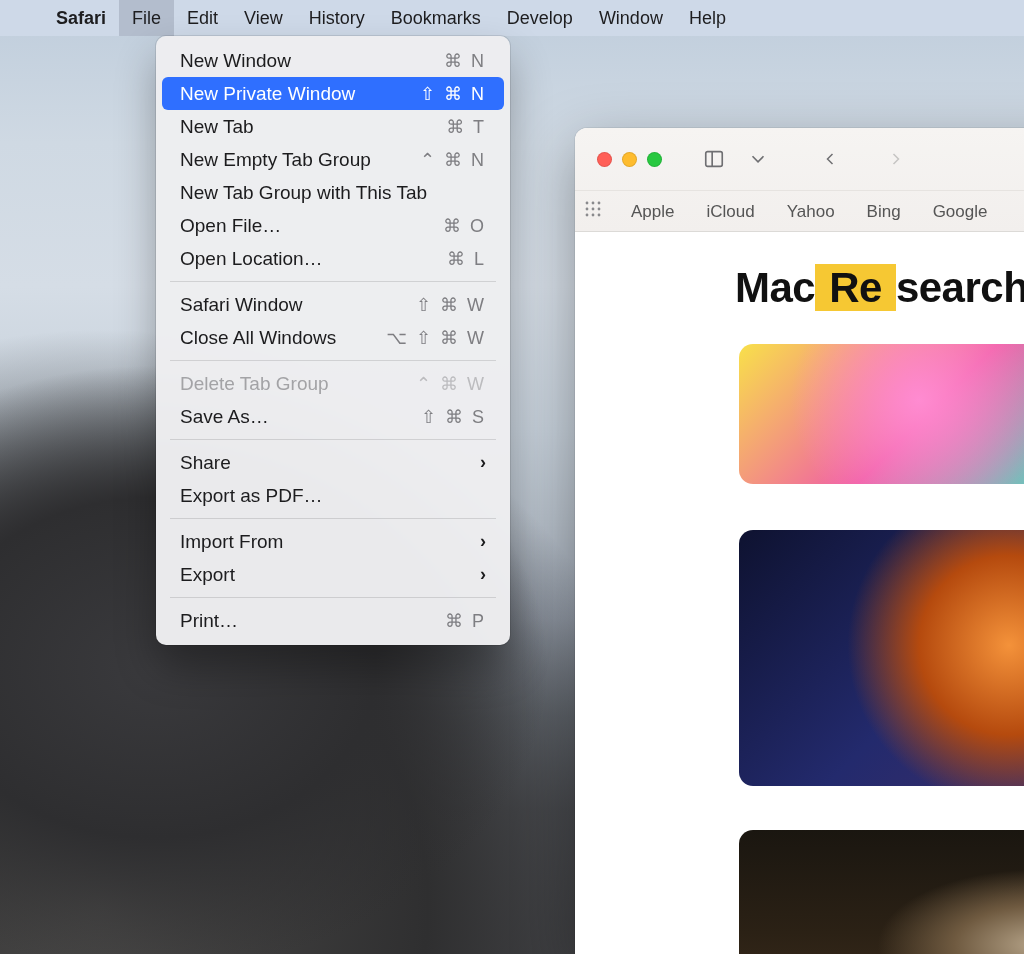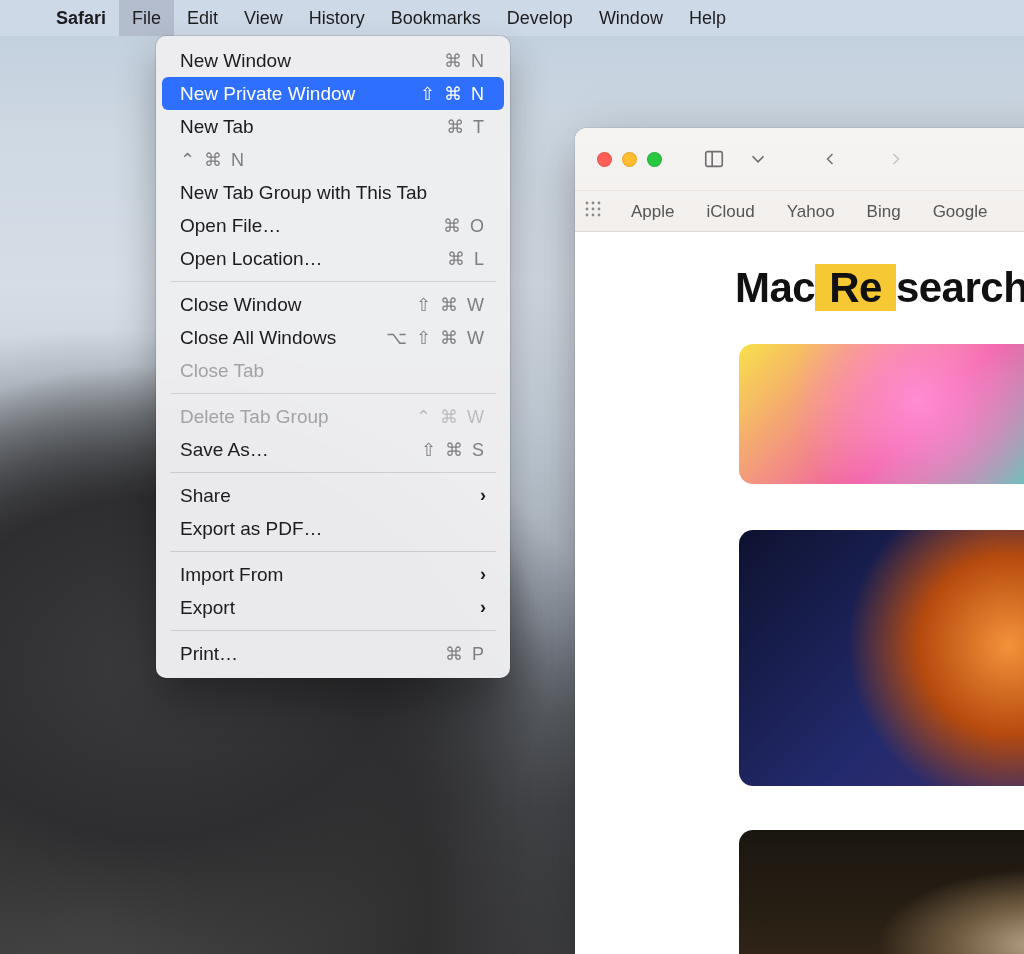--- a/index.html
+++ b/index.html
@@ -273,44 +273,42 @@
     </div>
     <div class="row highlight">
       <span>New Private Window</span>
       <span class="sc">⇧ ⌘ N</span>
     </div>
     <div class="row">
       <span>New Tab</span>
       <span class="sc">⌘ T</span>
     </div>
     <div class="row">
+      <span>New Empty Tab Group</span>
       <span class="sc">⌃ ⌘ N</span>
     </div>
     <div class="row">
       <span>New Tab Group with This Tab</span>
     </div>
     <div class="row">
       <span>Open File…</span>
       <span class="sc">⌘ O</span>
     </div>
     <div class="row">
       <span>Open Location…</span>
       <span class="sc">⌘ L</span>
     </div>
     <div class="sep"></div>
     <div class="row">
-      <span>Close Window</span>
+      <span>Safari Window</span>
       <span class="sc">⇧ ⌘ W</span>
     </div>
     <div class="row">
       <span>Close All Windows</span>
       <span class="sc">⌥ ⇧ ⌘ W</span>
-    </div>
-    <div class="row disabled">
-      <span>Close Tab</span>
     </div>
     <div class="sep"></div>
     <div class="row disabled">
       <span>Delete Tab Group</span>
       <span class="sc">⌃ ⌘ W</span>
     </div>
     <div class="row">
       <span>Save As…</span>
       <span class="sc">⇧ ⌘ S</span>
     </div>

